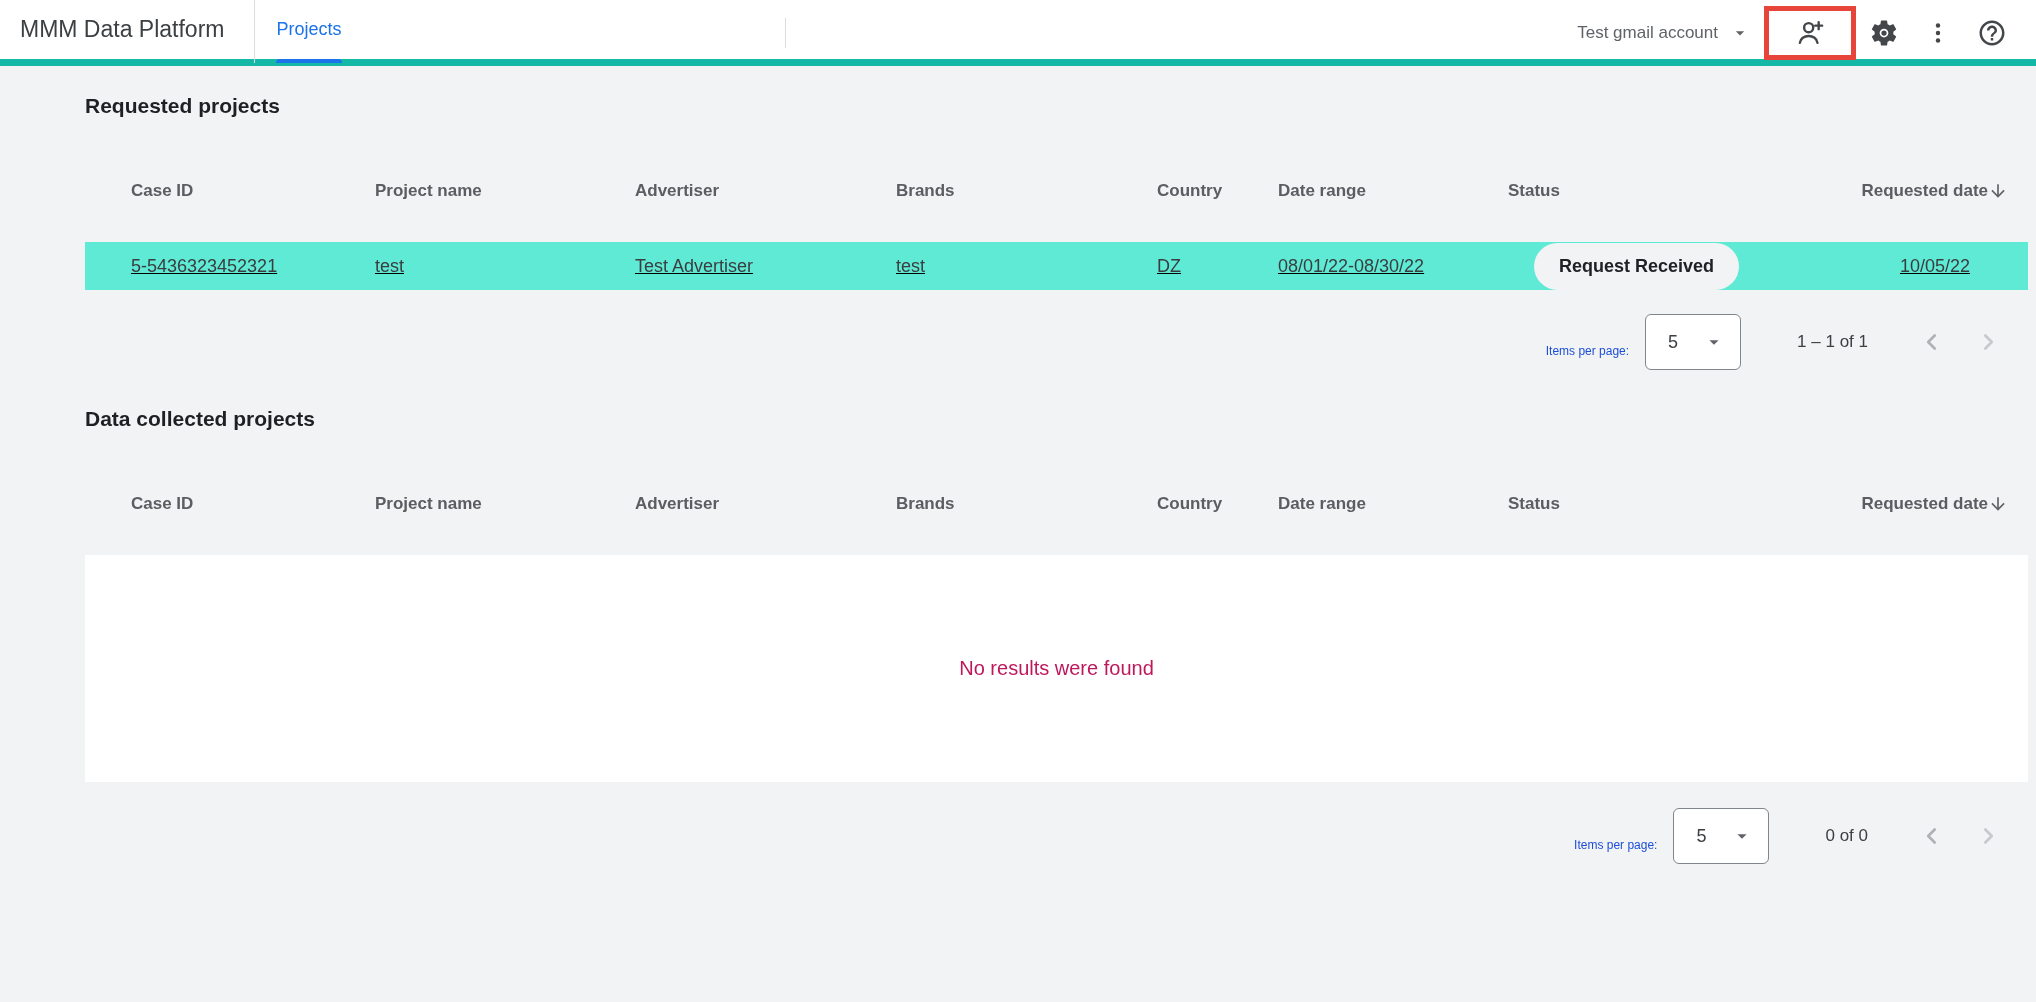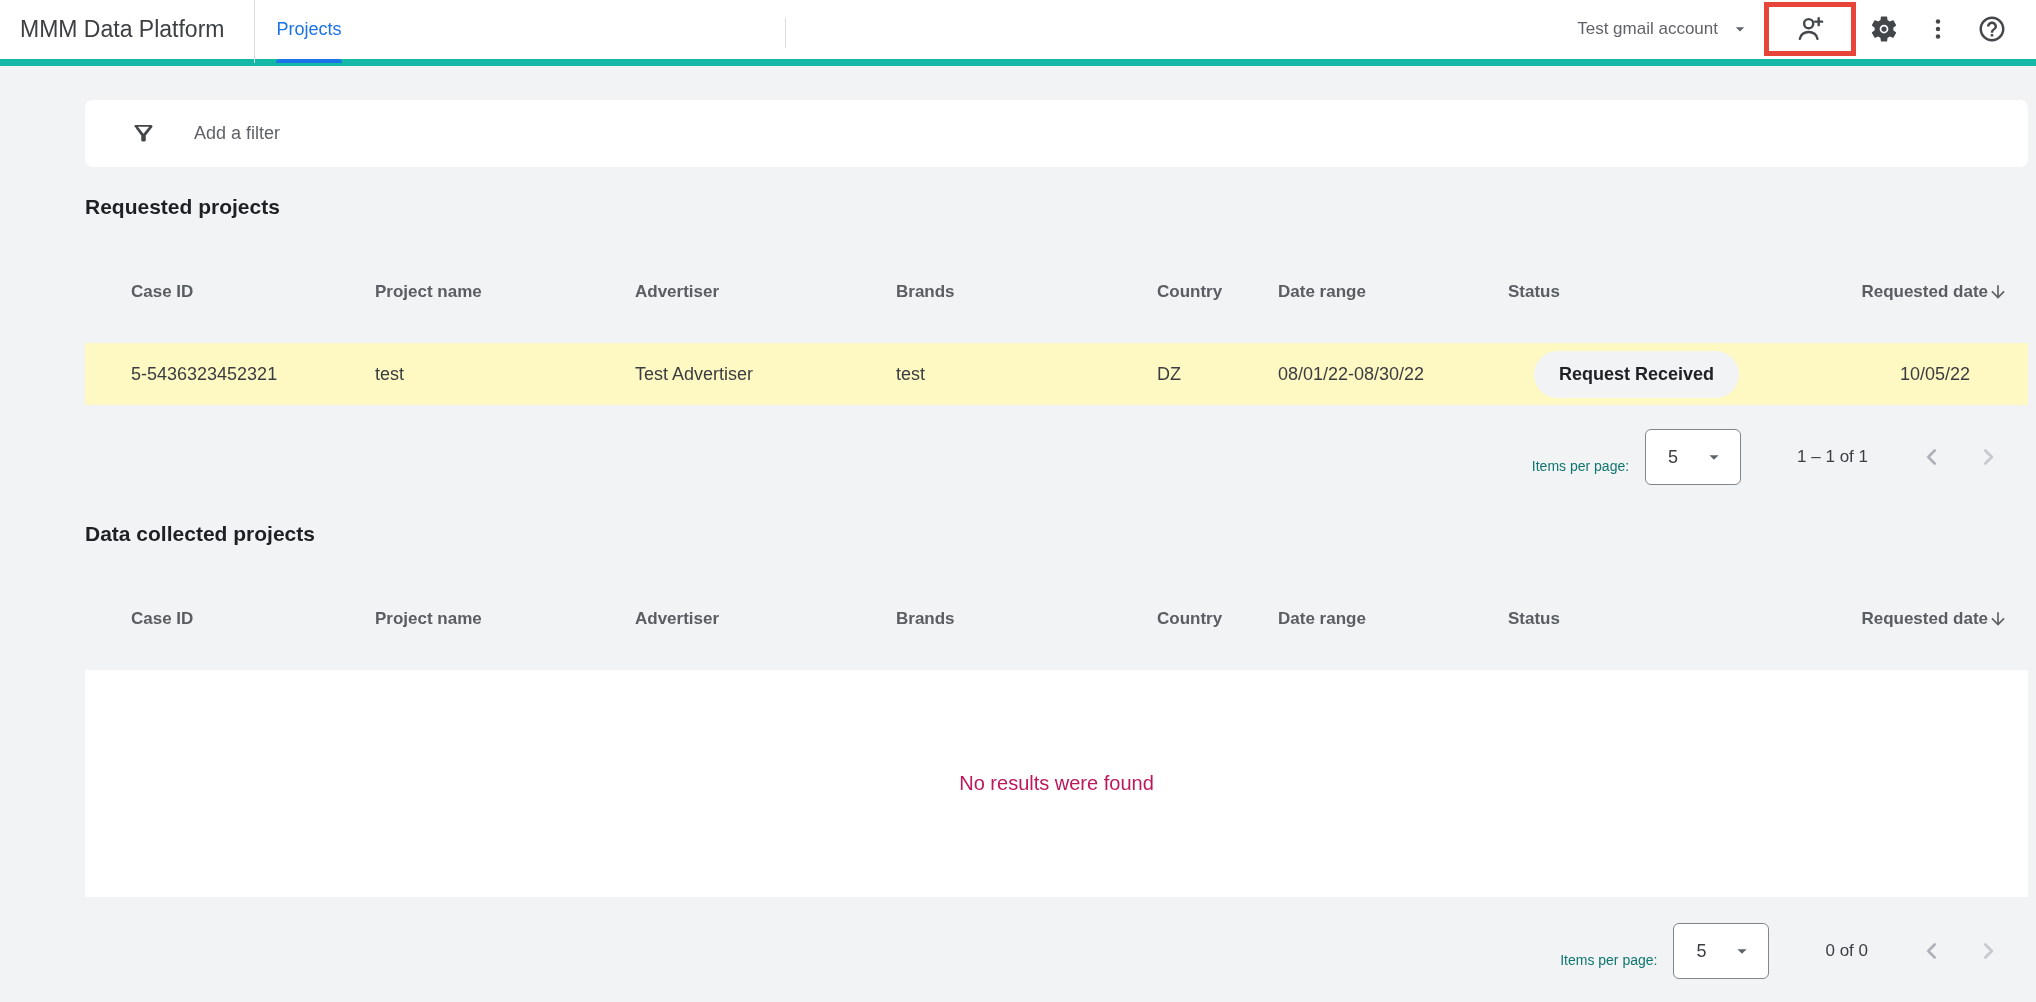--- a/index.html
+++ b/index.html
@@ -13,21 +13,21 @@
     border-bottom:7px solid #14b8a6;
     display:flex; align-items:center;
   }
   .app-title { margin-left:20px; font-size:23px; color:#3c4043; white-space:nowrap; }
   .tb-divider { margin-left:30px; width:1px; height:66px; background:#dadce0; }
   .tab { position:relative; margin-left:21px; height:66px; display:flex; align-items:center; cursor:pointer; }
   .tab span { font-size:18px; font-weight:500; color:#1a73e8; }
   .tab .tab-underline { position:absolute; left:0; right:0; bottom:0; height:4px; background:#1a73e8; border-radius:4px 4px 0 0; }
   .tb-divider-light { position:absolute; left:785px; top:18px; width:1px; height:30px; background:#dadce0; }
 
-  .tb-right { position:absolute; right:22px; top:0; height:58px; display:flex; align-items:center; }
+  .tb-right { position:absolute; right:22px; top:0; height:66px; display:flex; align-items:center; }
   .account { display:flex; align-items:center; gap:12px; cursor:pointer; margin-right:14px; }
   .account-label { font-size:17px; color:#5f6368; white-space:nowrap; }
   .icon-btn {
     width:44px; height:44px; border:none; background:transparent; border-radius:50%;
     display:flex; align-items:center; justify-content:center; cursor:pointer; color:#44474a;
   }
   .annotation-box {
     width:92px; height:54px; border:5px solid #e8453a; background:#ffffff;
     display:flex; align-items:center; justify-content:center; margin-right:6px;
   }
@@ -50,36 +50,36 @@
   .thead, .trow {
     display:grid;
     grid-template-columns:244px 260px 261px 261px 121px 230px 300px 1fr;
     padding-left:46px; padding-right:20px; align-items:center;
   }
   .thead { margin-top:41px; height:60px; }
   .th { font-size:17px; font-weight:700; color:#5a5d61; white-space:nowrap; }
   .th-right { display:flex; justify-content:flex-end; align-items:center; }
   .th-right .sort-arrow { color:#5f6368; }
 
-  .trow { margin-top:21px; height:62px; background:#fef9c3; cursor:pointer; }
+  .trow { margin-top:21px; height:48px; background:#5eead4; cursor:pointer;text-decoration:underline; }
   .td { font-size:18px; color:#3a3d40; white-space:nowrap; }
   .td-right { text-align:right; padding-right:38px; }
   .badge {
     display:inline-flex; align-items:center; height:47px; padding:0 25px; margin-left:26px;
     background:#f1f3f4; border-radius:24px;
     font-size:18px; font-weight:700; color:#202124; white-space:nowrap;
     justify-self:start;
   }
 
   .paginator {
     margin-top:22px; height:60px; display:flex; align-items:center; justify-content:flex-end;
     padding-right:20px;
   }
   .paginator.second { margin-top:24px; }
-  .pg-label { font-size:14px; color:#0f766e; margin-right:16px; white-space:nowrap;margin-top:17px; }
+  .pg-label { font-size:12px; color:#1d4ed8; margin-right:16px; white-space:nowrap;margin-top:17px; }
   .pg-select {
     width:96px; height:56px; background:#ffffff; border:1px solid #80868b; border-radius:6px;
     display:flex; align-items:center; justify-content:space-between;
     padding:0 15px 0 22px; margin-right:56px; cursor:pointer;
   }
   .pg-select-value { font-size:18px; color:#3c4043; }
   .pg-select .dd-arrow { color:#5f6368; }
   .pg-range { font-size:17px; color:#3c4043; margin-right:44px; white-space:nowrap; }
   .pg-nav {
     width:40px; height:40px; border:none; background:transparent; border-radius:50%;
@@ -144,26 +144,20 @@
       <button class="icon-btn">
         <svg width="30" height="30" viewBox="0 0 24 24" fill="#44474a">
             <path d="M11 18h2v-2h-2v2zm1-16C6.48 2 2 6.48 2 12s4.48 10 10 10 10-4.48 10-10S17.52 2 12 2zm0 18c-4.41 0-8-3.59-8-8s3.59-8 8-8 8 3.59 8 8-3.59 8-8 8zm0-14c-2.21 0-4 1.79-4 4h2c0-1.1.9-2 2-2s2 .9 2 2c0 2-3 1.75-3 5h2c0-2.25 3-2.5 3-5 0-2.21-1.79-4-4-4z"></path>
           </svg>
       </button>
     </div>
   </div>
 
   <div class="content">
 
-    <div class="filter-bar">
-      <svg class="funnel" width="27" height="27" viewBox="0 0 24 24" fill="currentColor">
-          <path d="M7 6h10l-5.01 6.3L7 6zm-2.75-.39C4.68 6.95 8.96 12.45 10 13.79V18c0 .55.45 1 1 1h2c.55 0 1-.45 1-1v-4.21c1.04-1.34 5.32-6.84 5.75-7.39.65-.84.05-2.05-1.01-2.05H5.04c-1.06 0-1.66 1.21-1.01 2.05z"></path>
-        </svg>
-      <span class="filter-placeholder">Add a filter</span>
-    </div>
 
     <h2 class="section-title">Requested projects</h2>
 
     <div class="thead">
       <div class="th">Case ID</div>
       <div class="th">Project name</div>
       <div class="th">Advertiser</div>
       <div class="th">Brands</div>
       <div class="th">Country</div>
       <div class="th">Date range</div>

